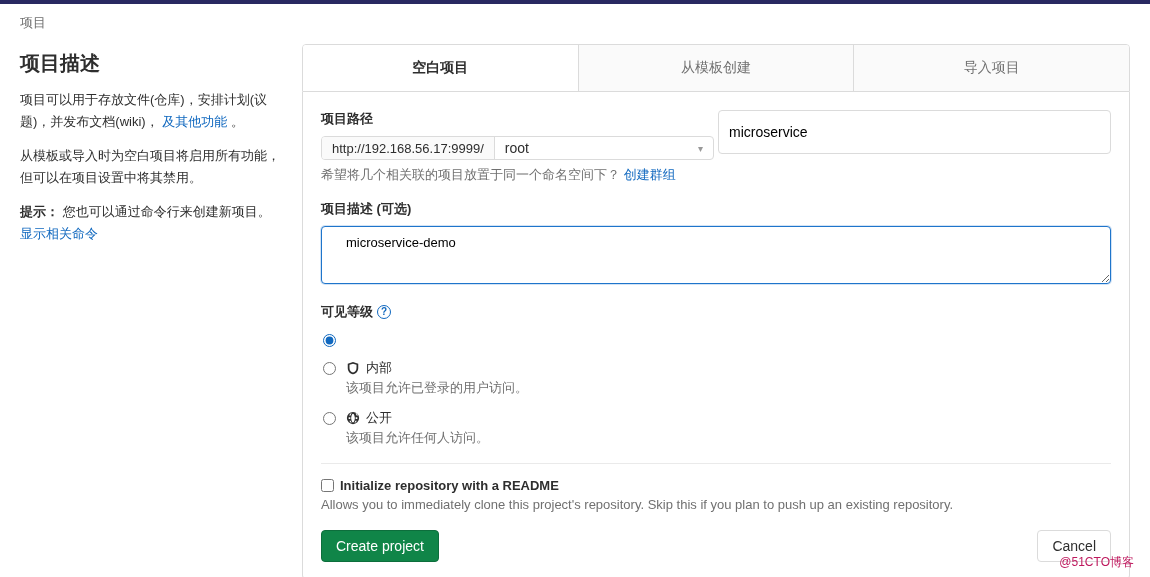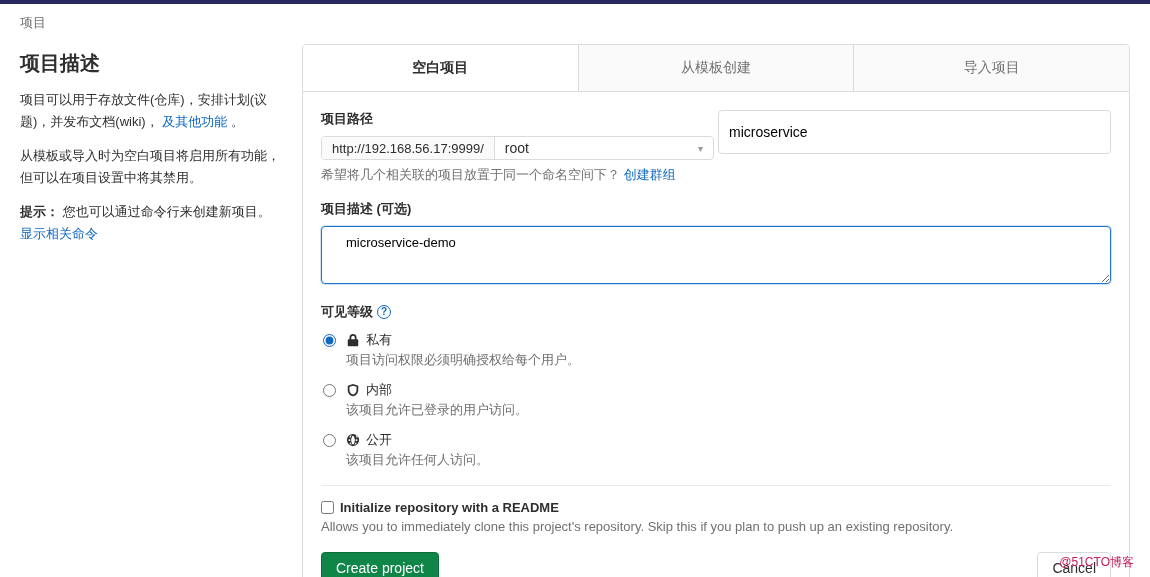--- a/index.html
+++ b/index.html
@@ -104,29 +104,20 @@
       </div>
 
       <div class="sect">
         <div class="vis-title">
           <span>可见等级</span>
           <span class="help">?</span>
         </div>
 
         <div class="vis-opt">
           <input type="radio" name="vis" checked="" style="">
-          <div class="vis-body">
-            <div class="vis-head">
-              <svg class="icon" viewBox="0 0 16 16">
-                  <path d="M4 7V5a4 4 0 118 0v2h1a1 1 0 011 1v6a1 1 0 01-1 1H3a1 1 0 01-1-1V8a1 1 0 011-1h1zm2 0h4V5a2 2 0 10-4 0v2z"></path>
-                </svg>
-              <span>私有</span>
-            </div>
-            <div class="vis-desc">项目访问权限必须明确授权给每个用户。</div>
-          </div>
         </div>
 
         <div class="vis-opt">
           <input type="radio" name="vis" style="">
           <div class="vis-body">
             <div class="vis-head">
               <svg class="icon" viewBox="0 0 16 16">
                   <path d="M8 1l6 2v5c0 4-2.5 6.5-6 7-3.5-.5-6-3-6-7V3l6-2zm0 2.2L4 4.4v3.6c0 2.9 1.7 4.7 4 5.2 2.3-.5 4-2.3 4-5.2V4.4L8 3.2z"></path>
                 </svg>
               <span>内部</span>

